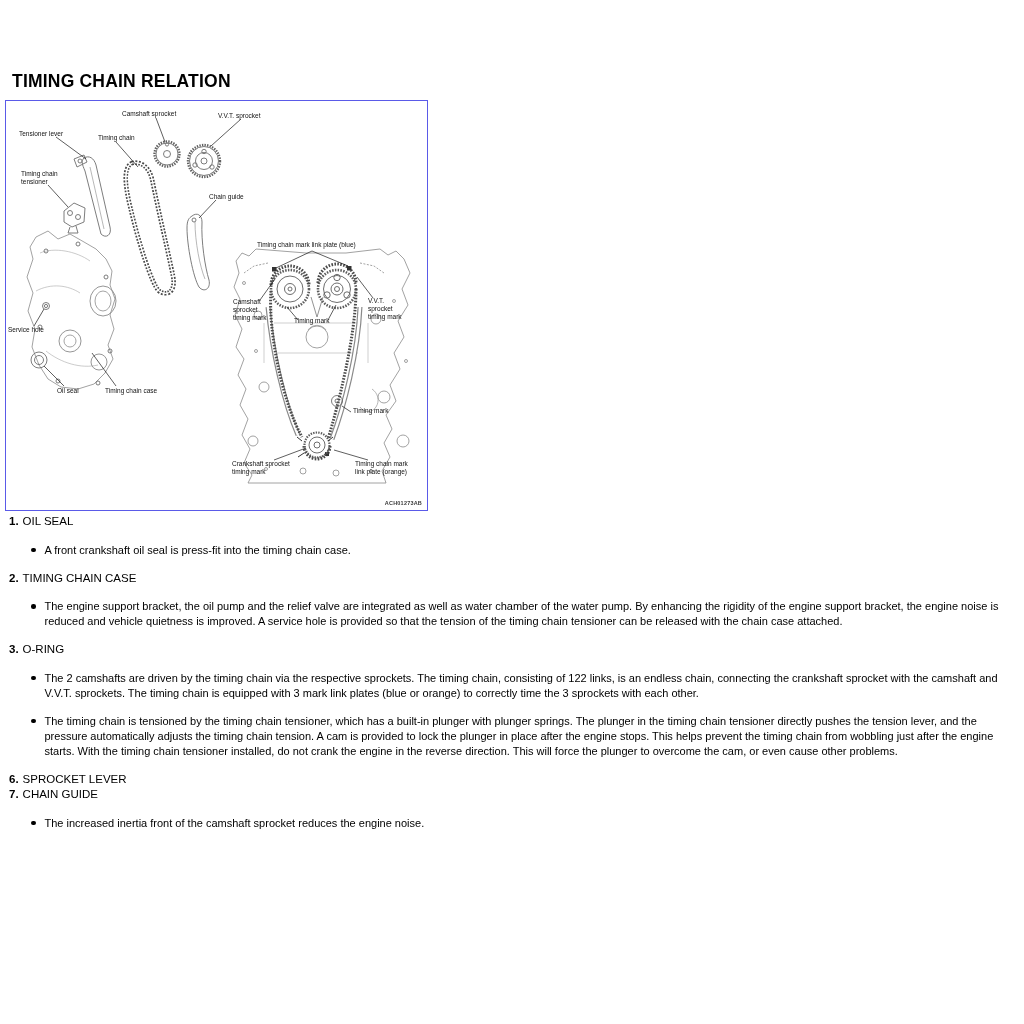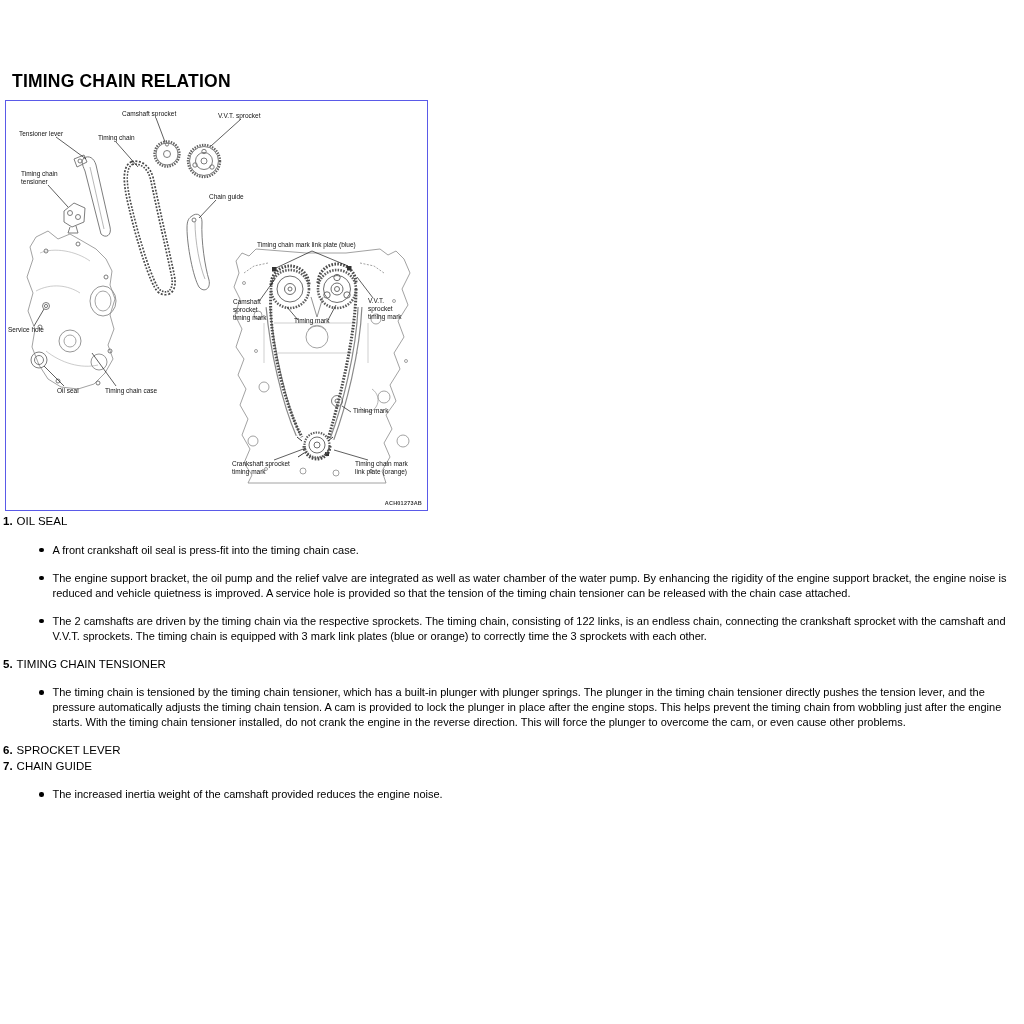--- a/index.html
+++ b/index.html
@@ -9,23 +9,23 @@
 
   
   .figure-box{position:absolute;left:5px;top:100px;width:421px;height:409px;border:1.5px solid #5a5ae8;background:#fff;}
   .figure-box svg{position:absolute;left:0;top:0;}
   .dlabel{position:absolute;font-size:6.5px;line-height:8px;color:#111;white-space:nowrap;}
   .dlabel.wrap{white-space:normal;}
   .figcode{position:absolute;right:5px;top:399px;font-size:5.5px;font-weight:bold;color:#3a3a3a;letter-spacing:.2px;}
 
   
   .content{position:absolute;left:0;top:514px;width:1024px;padding:0 5px 0 0;box-sizing:border-box;}
-  .item{font-size:11.5px;line-height:15.5px;padding-left:3px;}
+  .item{font-size:11.5px;line-height:15.5px;padding-left:9px;}
   .item .num{font-weight:bold;margin-right:4px;}
-  .bullet{display:flex;margin:13px 0 13px 16px;padding-left:23px;}
+  .bullet{display:flex;margin:13px 0 13px 8px;padding-left:23px;}
   .bullet .dot{flex:0 0 auto;width:4.5px;height:4.5px;border-radius:50%;background:#000;margin-top:5px;margin-right:9px;}
   .bullet p{margin:0;font-size:11px;line-height:15px;max-width:978px;}
 </style>
 </head>
 <body>
 
 <h1 class="page-title">TIMING CHAIN RELATION</h1>
 
 <div class="figure-box">
   <svg width="421" height="409" viewBox="0 0 421 409">
@@ -199,43 +199,46 @@
 <div class="content">
 
   <div class="item">
     <span class="num">1.</span><span>OIL SEAL</span>
   </div>
   <div class="bullet">
     <span class="dot"></span>
     <p>A front crankshaft oil seal is press-fit into the timing chain case.</p>
   </div>
 
+  <div class="item">
+    <span class="num">2.</span><span>TIMING CHAIN CASE</span>
+  </div>
   <div class="bullet">
     <span class="dot"></span>
     <p>The engine support bracket, the oil pump and the relief valve are integrated as well as water chamber of the water pump. By enhancing the rigidity of the engine support bracket, the engine noise is reduced and vehicle quietness is improved. A service hole is provided so that the tension of the timing chain tensioner can be released with the chain case attached.</p>
   </div>
 
+  <div class="item">
+    <span class="num">3.</span><span>O-RING</span>
+  </div>
   <div class="bullet">
     <span class="dot"></span>
     <p>The 2 camshafts are driven by the timing chain via the respective sprockets. The timing chain, consisting of 122 links, is an endless chain, connecting the crankshaft sprocket with the camshaft and V.V.T. sprockets. The timing chain is equipped with 3 mark link plates (blue or orange) to correctly time the 3 sprockets with each other.</p>
   </div>
 
-  <div class="item">
-    <span class="num">5.</span><span>TIMING CHAIN TENSIONER</span>
-  </div>
   <div class="bullet">
     <span class="dot"></span>
     <p>The timing chain is tensioned by the timing chain tensioner, which has a built-in plunger with plunger springs. The plunger in the timing chain tensioner directly pushes the tension lever, and the pressure automatically adjusts the timing chain tension. A cam is provided to lock the plunger in place after the engine stops. This helps prevent the timing chain from wobbling just after the engine starts. With the timing chain tensioner installed, do not crank the engine in the reverse direction. This will force the plunger to overcome the cam, or even cause other problems.</p>
   </div>
 
   <div class="item">
     <span class="num">6.</span><span>SPROCKET LEVER</span>
   </div>
   <div class="item">
     <span class="num">7.</span><span>CHAIN GUIDE</span>
   </div>
   <div class="bullet">
     <span class="dot"></span>
-    <p>The increased inertia weight of the camshaft provided reduces the engine noise.</p>
+    <p>The increased inertia front of the camshaft sprocket reduces the engine noise.</p>
   </div>
 
 
 </div>
 
 </body></html>

